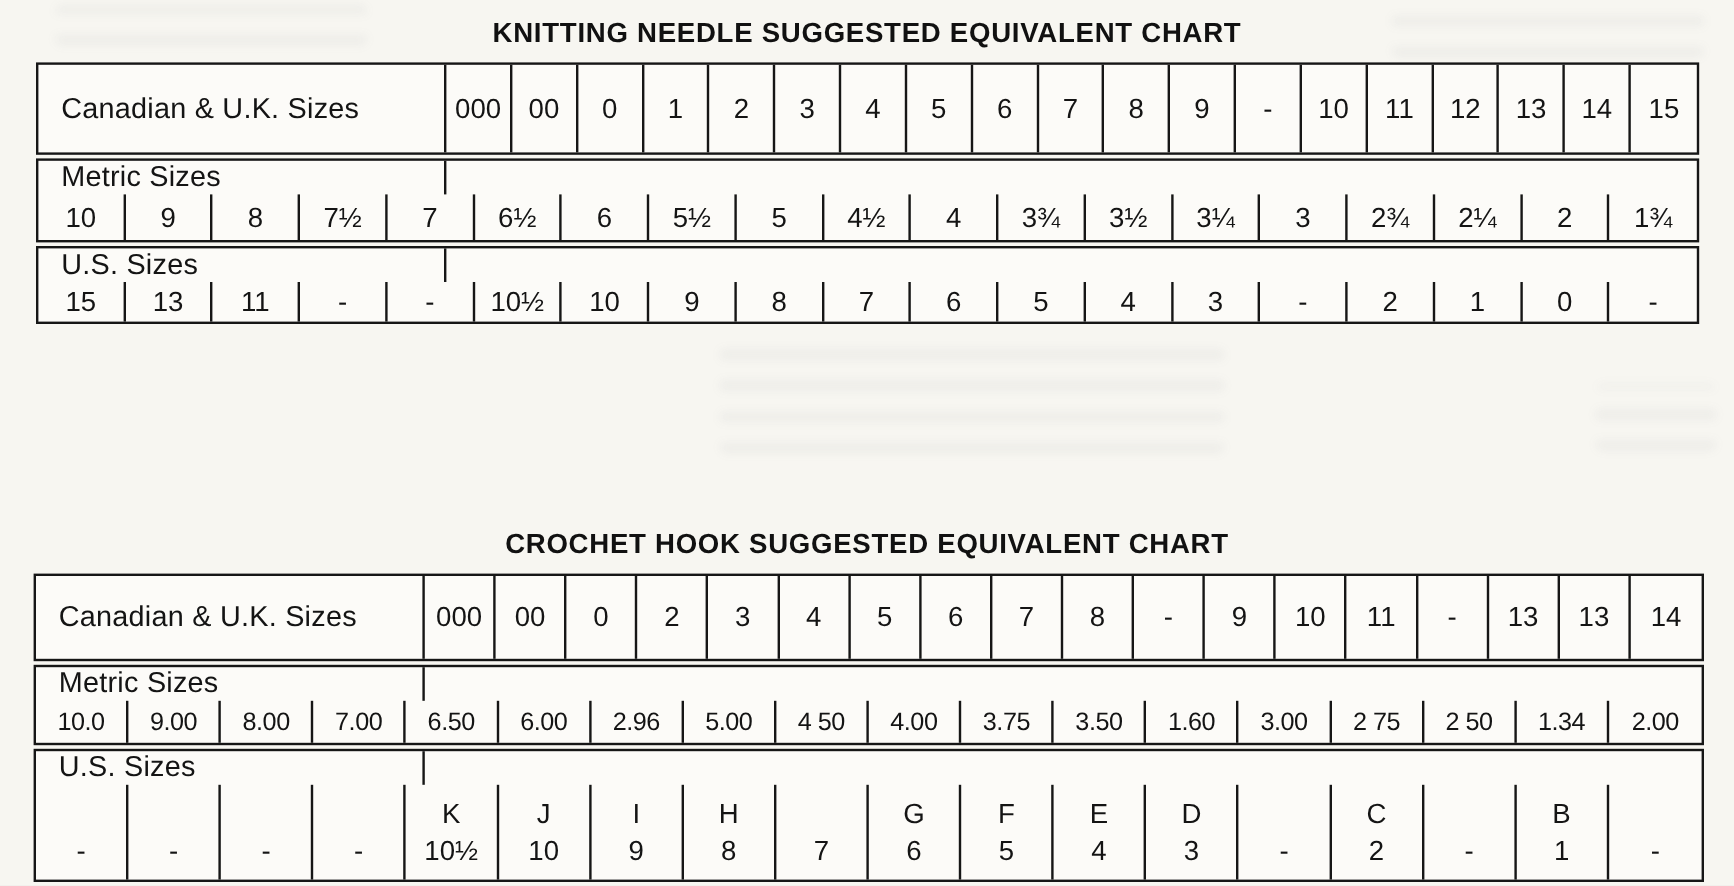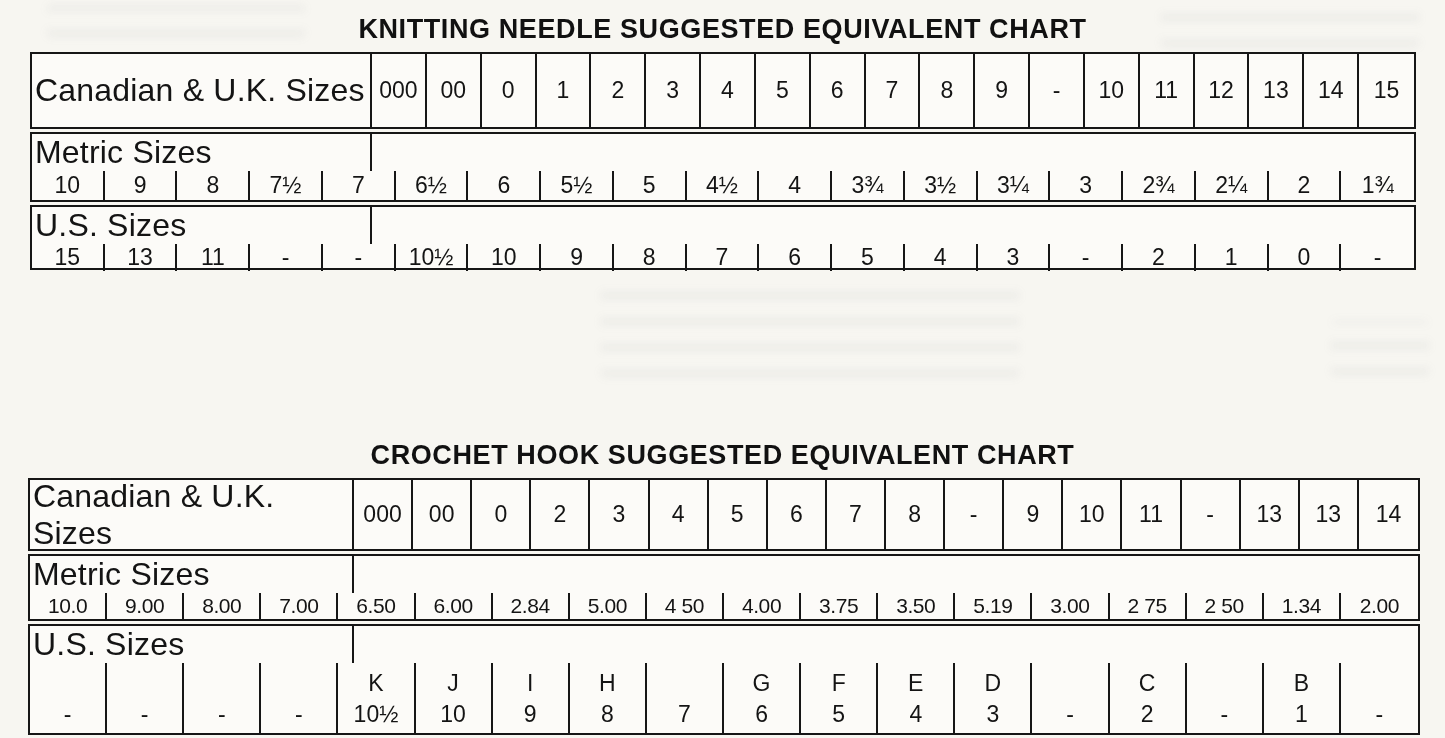--- a/index.html
+++ b/index.html
@@ -21,38 +21,38 @@
     opacity:.55;
     background:repeating-linear-gradient(0deg,
       rgba(125,130,135,.14) 0 9px, transparent 9px 26px);
     border-radius:6px;
     pointer-events:none;
   }
   .title{
     position:absolute;left:0;width:100%;
     text-align:center;
     font-weight:700;
-    font-size:27px;
+    font-size:23px;
     letter-spacing:.6px;
     color:#111;
   }
   .chart{position:absolute;}
   .trow{
     display:flex;
     border:2.5px solid #161616;
     background:#fcfbf8;
     box-sizing:border-box;
   }
   .trow + .trow{margin-top:3px;flex-direction:column;}
   .label-cell{
     display:flex;align-items:center;
-    padding-left:3px;
+    padding-left:19px;
     box-sizing:border-box;
     border-right:2.5px solid #161616;
-    font-size:32px;
+    font-size:24px;
     letter-spacing:.2px;
     flex:0 0 auto;
   }
   .cells{
     flex:1 1 auto;
     display:grid;
     grid-template-columns:repeat(var(--n),1fr);
   }
   .cell{
     display:flex;align-items:center;justify-content:center;
@@ -279,33 +279,33 @@
           <div class="cell">9.00</div>
 
           <div class="cell">8.00</div>
 
           <div class="cell">7.00</div>
 
           <div class="cell">6.50</div>
 
           <div class="cell">6.00</div>
 
-          <div class="cell">2.84</div>
+          <div class="cell">2.96</div>
 
           <div class="cell">5.00</div>
 
           <div class="cell">4 50</div>
 
           <div class="cell">4.00</div>
 
           <div class="cell">3.75</div>
 
           <div class="cell">3.50</div>
 
-          <div class="cell">5.19</div>
+          <div class="cell">1.60</div>
 
           <div class="cell">3.00</div>
 
           <div class="cell">2 75</div>
 
           <div class="cell">2 50</div>
 
           <div class="cell">1.34</div>
 
           <div class="cell">2.00</div>

